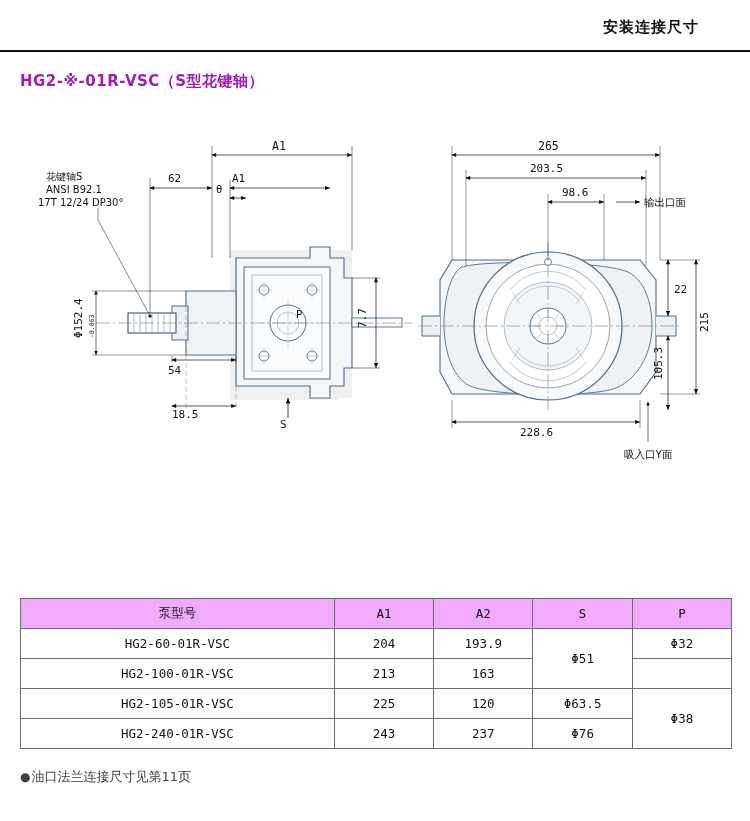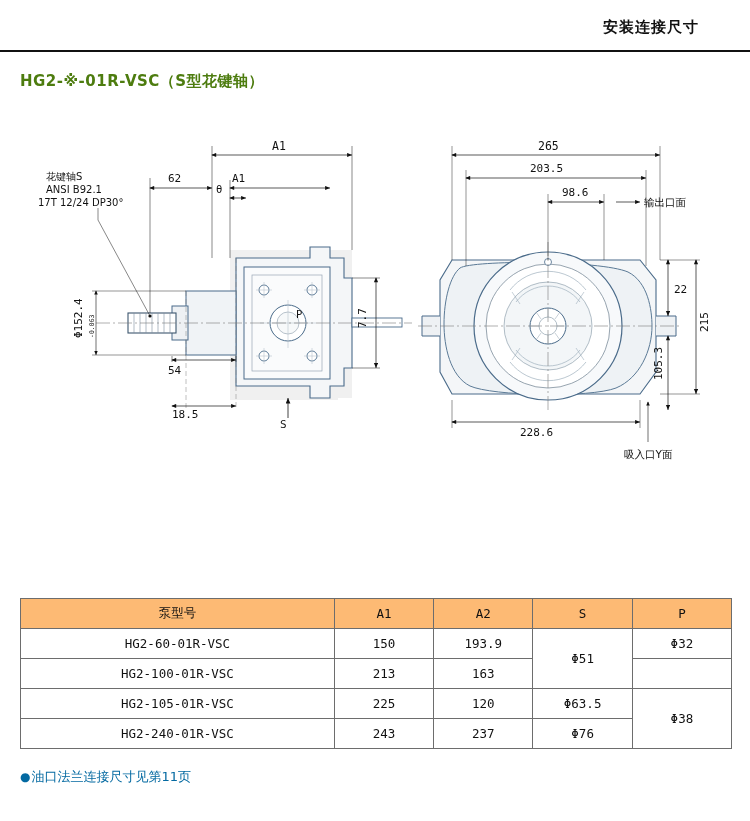--- a/index.html
+++ b/index.html
@@ -39,21 +39,21 @@
     color: #111;
   }
   
   .model-heading {
     position: absolute;
     left: 20px;
     top: 72px;
     font-size: 15px;
     font-weight: bold;
     letter-spacing: 0.5px;
-    color: #4d7c0f;
+    color: #a21caf;
     font-family: "DejaVu Sans", sans-serif;
   }
 
   
   .drawing {
     position: absolute;
     left: 0;
     top: 110px;
     width: 750px;
     height: 470px;
@@ -73,36 +73,36 @@
   .spec-table th,
   .spec-table td {
     border: 1px solid #6d6d6d;
     text-align: center;
     height: 29px;
     padding: 0;
     font-weight: normal;
     color: #111;
   }
   .spec-table thead th {
-    background: #fdba74;
+    background: #f0abfc;
     font-size: 12.5px;
   }
   .spec-table .col-model { width: 316px; }
   .spec-table .col-a1 { width: 99px; }
   .spec-table .col-a2 { width: 99px; }
   .spec-table .col-s  { width: 99px; }
   .spec-table .col-p  { width: 99px; }
 
   
   .footnote {
     position: absolute;
     left: 20px;
     top: 768px;
     font-size: 13px;
-    color: #0369a1;
+    color: #404040;
     font-family: "DejaVu Sans", sans-serif;
   }
   .footnote .bullet {
     font-size: 12px;
     margin-right: 1px;
   }
 
   
 </style>
 </head>
@@ -348,21 +348,21 @@
       <th class="col-model">泵型号</th>
       <th class="col-a1">A1</th>
       <th class="col-a2">A2</th>
       <th class="col-s">S</th>
       <th class="col-p">P</th>
     </tr>
   </thead>
   <tbody>
     <tr>
       <td>HG2-60-01R-VSC</td>
-      <td>150</td>
+      <td>204</td>
       <td>193.9</td>
       <td rowspan="2">Φ51</td>
       <td>Φ32</td>
     </tr>
     <tr>
       <td>HG2-100-01R-VSC</td>
       <td>213</td>
       <td>163</td>
       <td></td>
     </tr>

